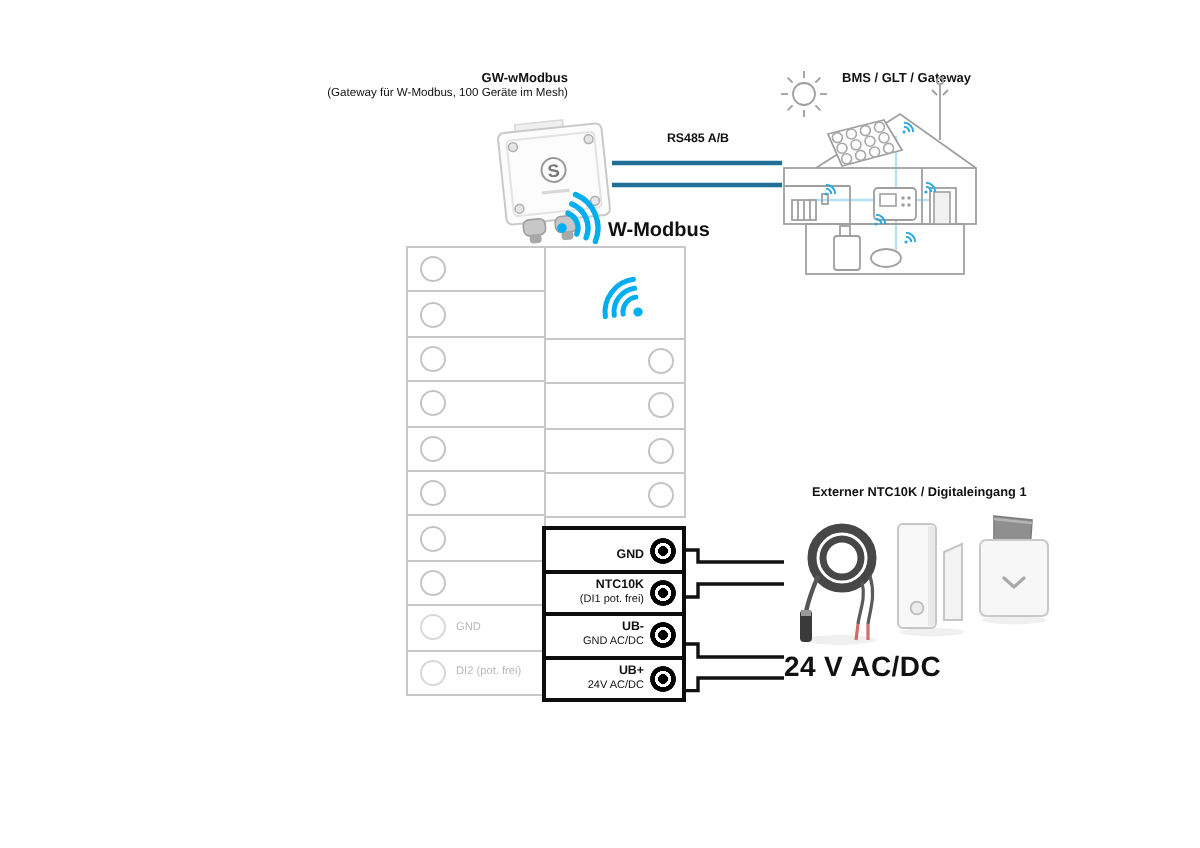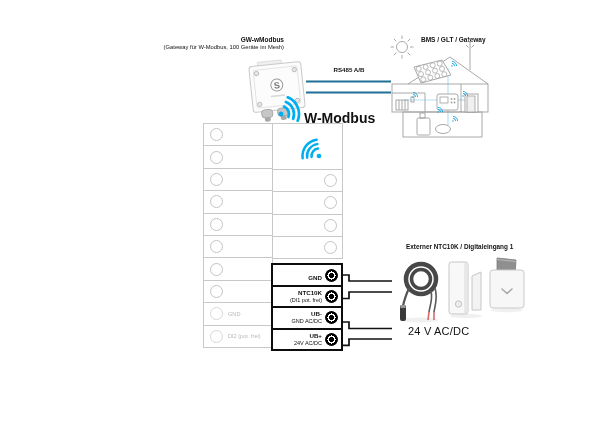--- a/index.html
+++ b/index.html
@@ -5,24 +5,24 @@
   html,body{margin:0;padding:0;background:#fff;}
   .stage{position:relative;width:600px;height:424px;background:#fff;overflow:hidden;
          font-family:"Liberation Sans","DejaVu Sans",sans-serif;color:#111;}
   .abs{position:absolute;}
   
   .hdr{left:150px;top:36px;width:134px;text-align:right;line-height:1.3;}
   .hdr .t1{font-size:6.5px;font-weight:bold;}
   .hdr .t2{font-size:5.8px;}
   
   .lbl-rs485{left:306px;top:66px;width:86px;text-align:center;font-size:6.2px;font-weight:bold;}
-  .lbl-wmodbus{left:304px;top:110px;font-size:14px;font-weight:bold;}
+  .lbl-wmodbus{left:304px;top:110px;font-size:10px;font-weight:bold;}
   .lbl-bms{left:421px;top:36px;font-size:6.5px;font-weight:bold;}
   .lbl-ext{left:406px;top:243px;font-size:6.4px;font-weight:bold;}
-  .lbl-24v{left:408px;top:325px;font-size:11px;font-weight:normal;letter-spacing:.2px;}
+  .lbl-24v{left:392px;top:325px;font-size:14px;font-weight:bold;letter-spacing:.2px;}
   
   .tblock{left:203px;top:123px;width:140px;height:234px;}
   .colL{position:absolute;left:0;top:0;width:70px;}
   .colR{position:absolute;left:69px;top:0;width:71px;}
   .cell{box-sizing:border-box;border:1px solid #c8c8c8;height:23.4px;background:#fff;
         display:flex;align-items:center;}
   .cell+.cell{margin-top:-1px;}
   .cell.merged{height:46.8px;justify-content:center;}
   .circ{width:13px;height:13px;border:1.5px solid #c4c4c4;border-radius:50%;box-sizing:border-box;flex:0 0 auto;}
   .circ.light{border-color:#d8d8d8;}

